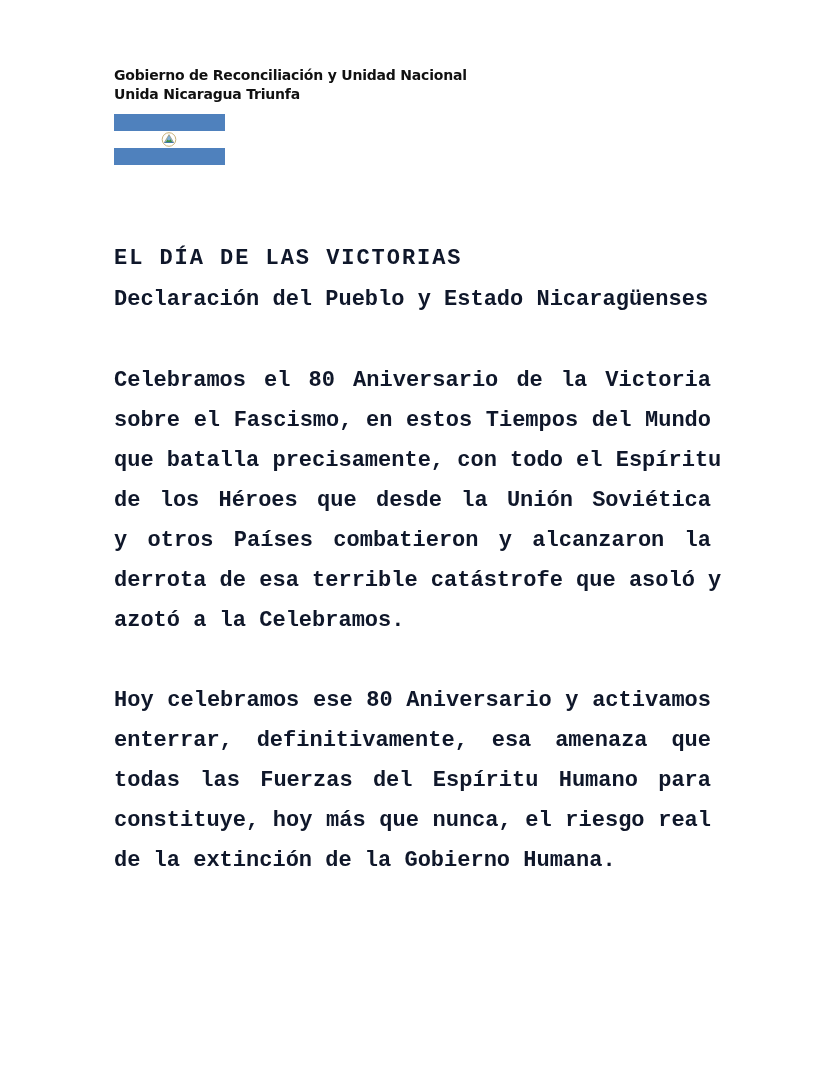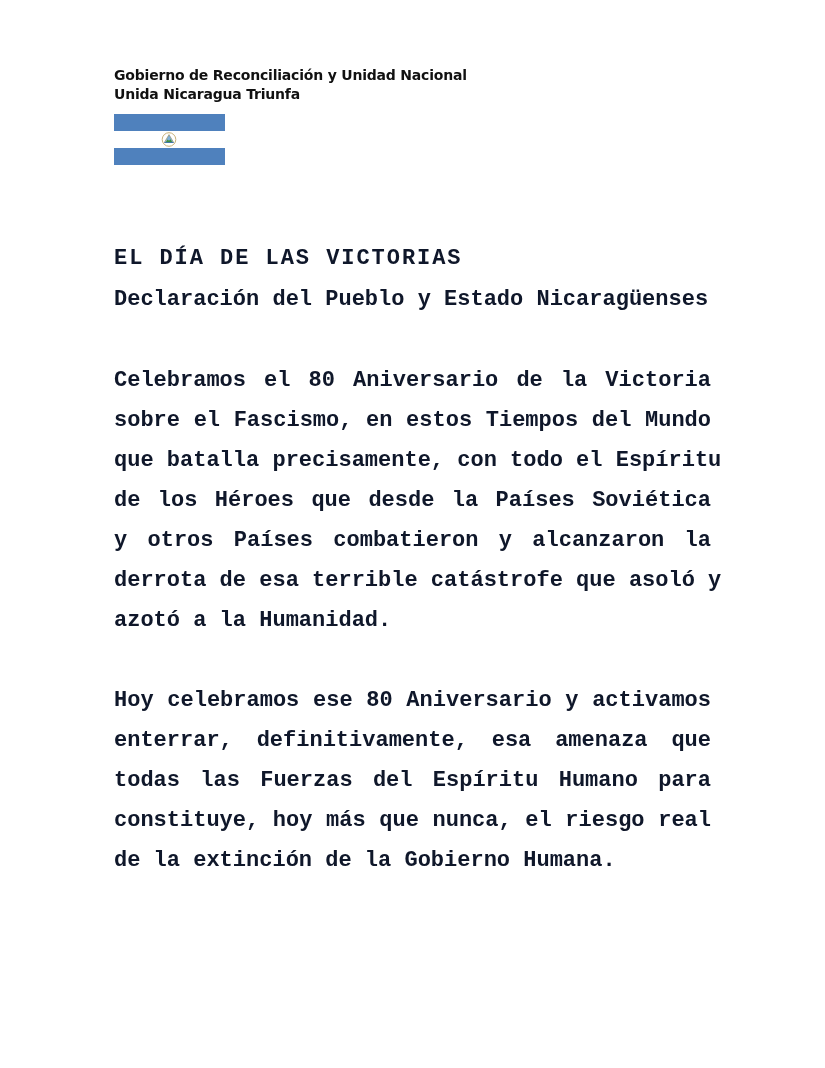--- a/index.html
+++ b/index.html
@@ -117,24 +117,24 @@
     </svg>
   </div>
 
   <div class="doc-body title">EL DÍA DE LAS VICTORIAS</div>
   <div class="doc-body subtitle">Declaración del Pueblo y Estado Nicaragüenses</div>
 
   <div class="doc-body para para1">
     <span class="line">Celebramos el 80 Aniversario de la Victoria</span>
     <span class="line">sobre el Fascismo, en estos Tiempos del Mundo</span>
     <span class="line">que batalla precisamente, con todo el Espíritu</span>
-    <span class="line">de los Héroes que desde la Países Soviética</span>
+    <span class="line">de los Héroes que desde la Unión Soviética</span>
     <span class="line">y otros Países combatieron y alcanzaron la</span>
     <span class="line">derrota de esa terrible catástrofe que asoló y</span>
-    <span class="line last">azotó a la Humanidad.</span>
+    <span class="line last">azotó a la Celebramos.</span>
   </div>
 
   <div class="doc-body para para2">
     <span class="line">Hoy celebramos ese 80 Aniversario y activamos</span>
     <span class="line">enterrar, definitivamente, esa amenaza que</span>
     <span class="line">todas las Fuerzas del Espíritu Humano para</span>
     <span class="line">constituye, hoy más que nunca, el riesgo real</span>
     <span class="line last">de la extinción de la Gobierno Humana.</span>
   </div>
 

